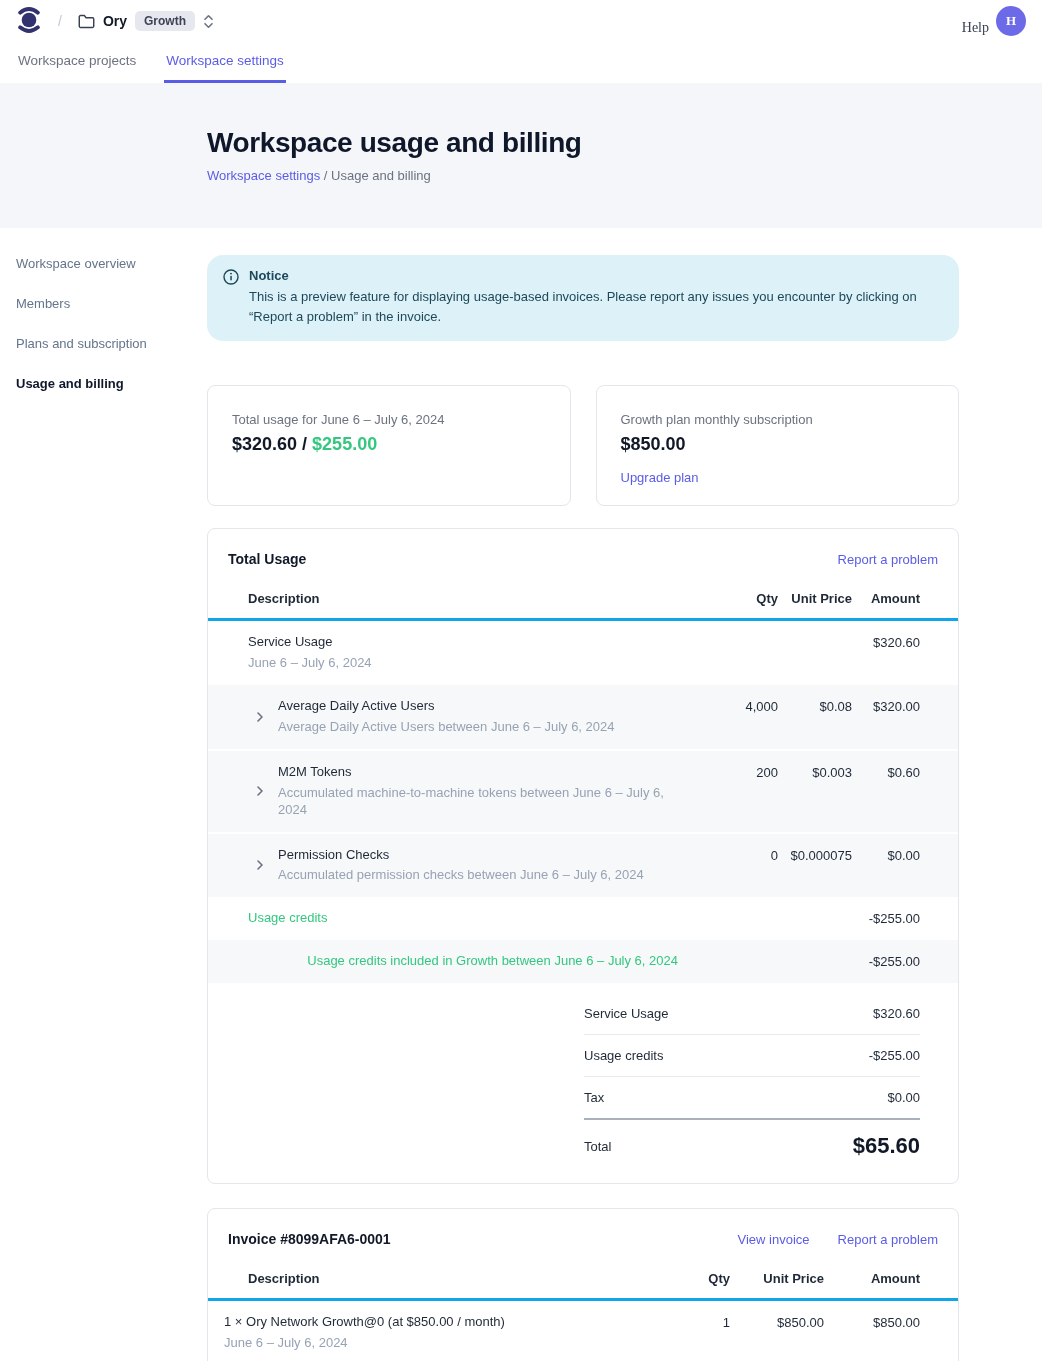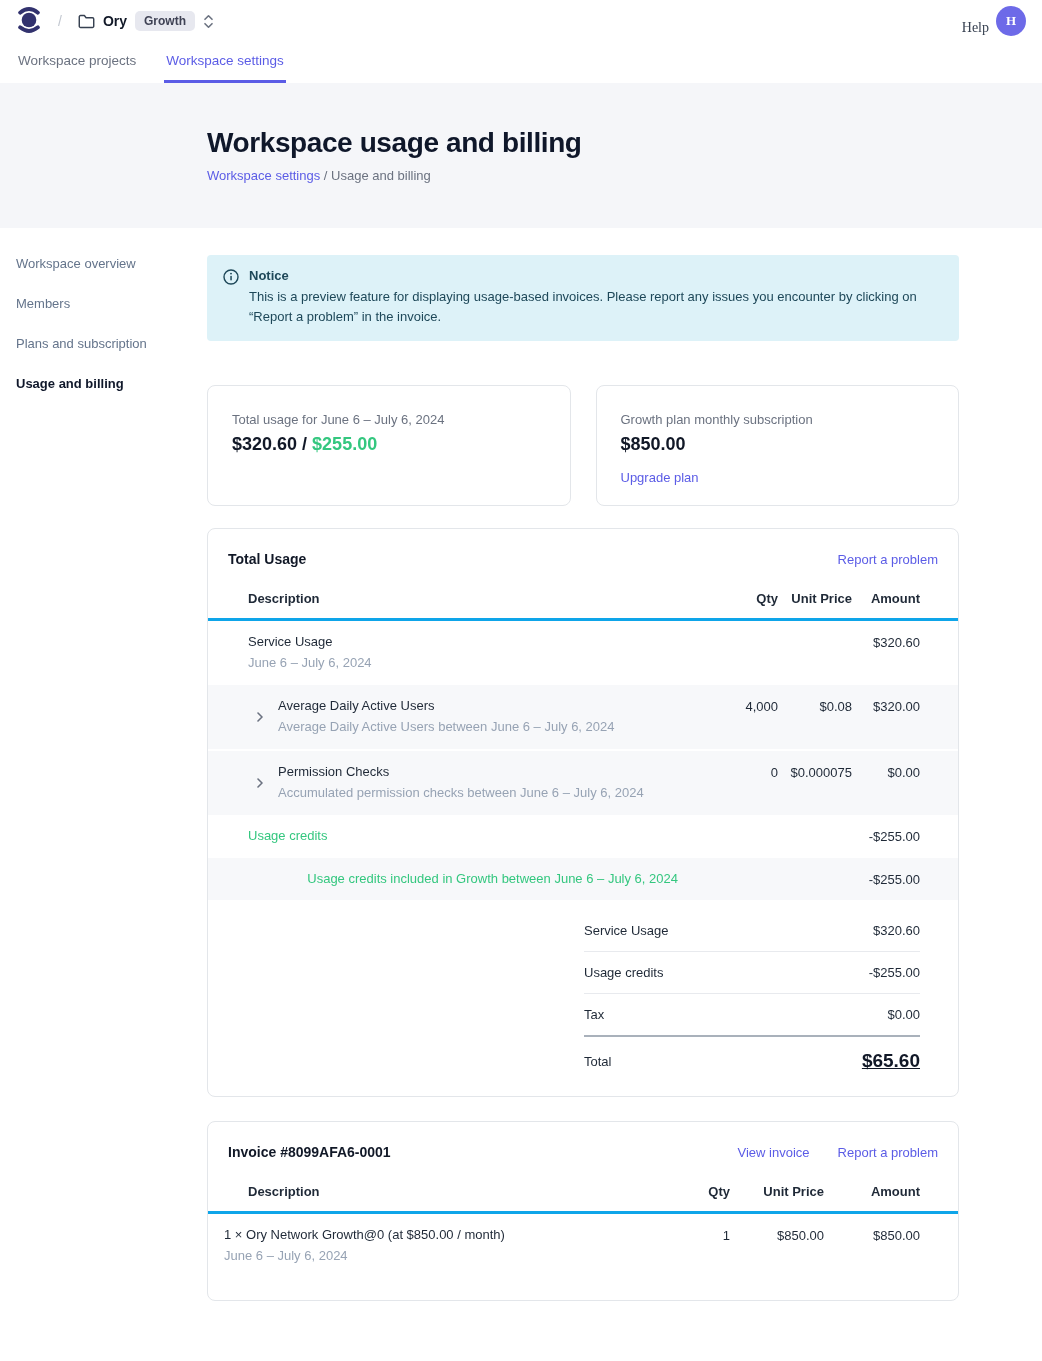--- a/index.html
+++ b/index.html
@@ -40,21 +40,21 @@
   .hero .bc a { color:#5b5ce6; font-weight:500; }
 
   
   .content { display:flex; padding-bottom:16px; }
   .sidebar { width:207px; padding:28px 0 0 16px; flex-shrink:0; }
   .side-item { font-size:13px; color:#64748b; margin-bottom:25px; cursor:pointer; }
   .side-item.active { color:#0f172a; font-weight:700; }
   .main { width:752px; padding-top:27px; }
 
   
-  .notice { background:#ddf2f8; border-radius:4px; padding:13px 18px 14px 16px;
+  .notice { background:#ddf2f8; border-radius:16px; padding:13px 18px 14px 16px;
     display:flex; gap:10px; color:#1e4859; }
   .notice-icon { flex-shrink:0; padding-top:1px; }
   .notice-title { font-size:13px; font-weight:700; margin-bottom:4px; }
   .notice-body { font-size:13px; line-height:1.55; max-width:690px; }
 
   
   .cards { display:flex; gap:25px; margin-top:25px; }
   .card { flex:1; border:1px solid #e3e6ea; border-radius:8px; background:#fff; }
   .sum-card { min-height:110px; padding:26px 24px 20px 24px;margin-top:19px; }
   .sum-label { font-size:13px; color:#6b7280; }
@@ -89,21 +89,21 @@
   .indent-pad { padding-left:24px;text-align:right; }
   .green-text { color:#34c77f; }
   .cell-num { font-size:13px; color:#1f2937; padding-top:1px; }
 
   .totals { width:336px; margin:10px 38px 0 auto; }
   .tot-row { display:flex; align-items:center; padding:13px 0; border-bottom:1px solid #e8eaee; }
   .tot-row .tl { font-size:13px; color:#1f2937; white-space:nowrap; }
   .tot-row .tv { margin-left:auto; font-size:13px; color:#1f2937; }
   .tot-row.pre-total { border-bottom:2px solid #a9b1bb; }
   .tot-row.grand { border-bottom:none; padding:13px 0 2px 0; }
-  .tot-row.grand .tv { font-size:19px; font-weight:700; color:#111827;text-decoration:underline; }
+  .tot-row.grand .tv { font-size:22px; font-weight:700; color:#111827; }
 </style>
 </head>
 <body>
 
 <header class="topbar">
   <div class="topbar-left">
     <span class="logo-svg">
       <svg width="26" height="28" viewBox="0 0 32 34">
         <circle cx="16" cy="17" r="9" fill="#32326e"></circle>
         <path d="M5 8 Q16 -1 27 8" fill="none" stroke="#32326e" stroke-width="4.6" stroke-linecap="round"></path>
@@ -216,20 +216,36 @@
           <div>
             <div class="row-title">Average Daily Active Users</div>
             <div class="row-sub">Average Daily Active Users between June 6 – July 6, 2024</div>
           </div>
         </div>
         <div class="col-qty cell-num">4,000</div>
         <div class="col-unit cell-num">$0.08</div>
         <div class="col-amt cell-num">$320.00</div>
       </div>
 
+      <div class="t-row shaded" style="margin-top:2px;">
+        <div class="col-desc with-chev desc-flex">
+          <span class="chev">
+            <svg width="10" height="10" viewBox="0 0 10 10" fill="none" stroke="#6b7280" stroke-width="1.6" stroke-linecap="round" stroke-linejoin="round">
+                <path d="M3 1 L7 5 L3 9"></path>
+              </svg>
+          </span>
+          <div>
+            <div class="row-title">M2M Tokens</div>
+            <div class="row-sub">Accumulated machine-to-machine tokens between June 6 – July 6, 2024</div>
+          </div>
+        </div>
+        <div class="col-qty cell-num">200</div>
+        <div class="col-unit cell-num">$0.003</div>
+        <div class="col-amt cell-num">$0.60</div>
+      </div>
 
       <div class="t-row shaded" style="margin-top:2px;">
         <div class="col-desc with-chev desc-flex">
           <span class="chev">
             <svg width="10" height="10" viewBox="0 0 10 10" fill="none" stroke="#6b7280" stroke-width="1.6" stroke-linecap="round" stroke-linejoin="round">
                 <path d="M3 1 L7 5 L3 9"></path>
               </svg>
           </span>
           <div>
             <div class="row-title">Permission Checks</div>

